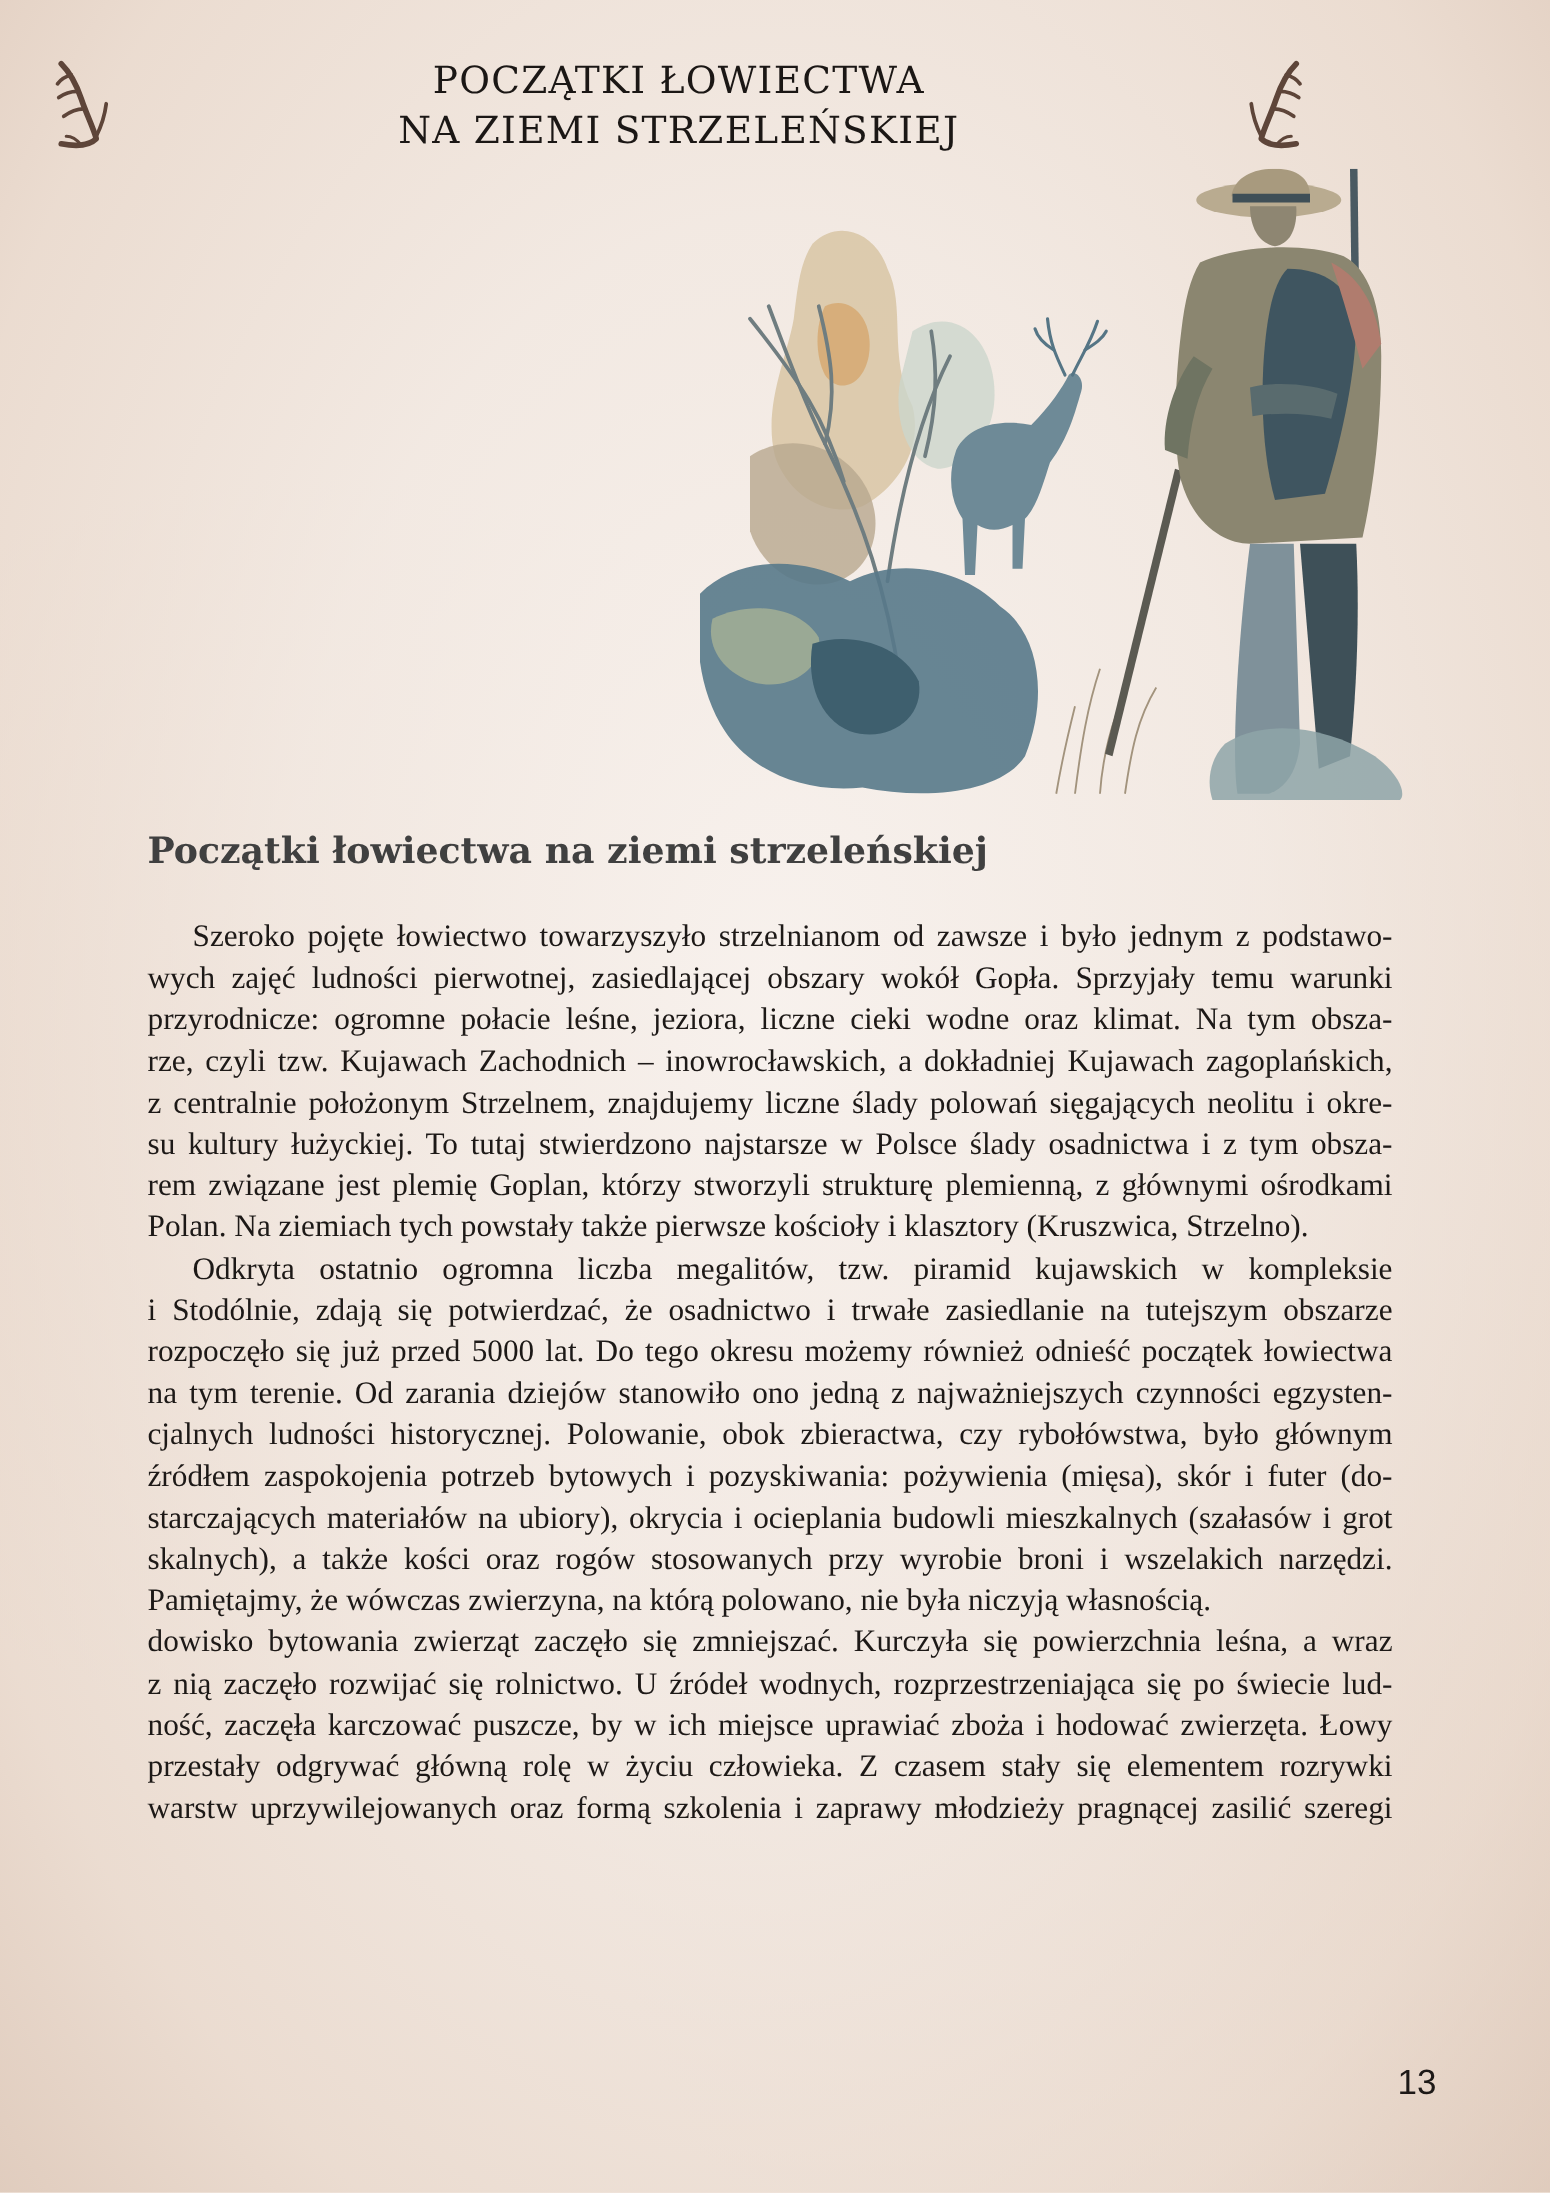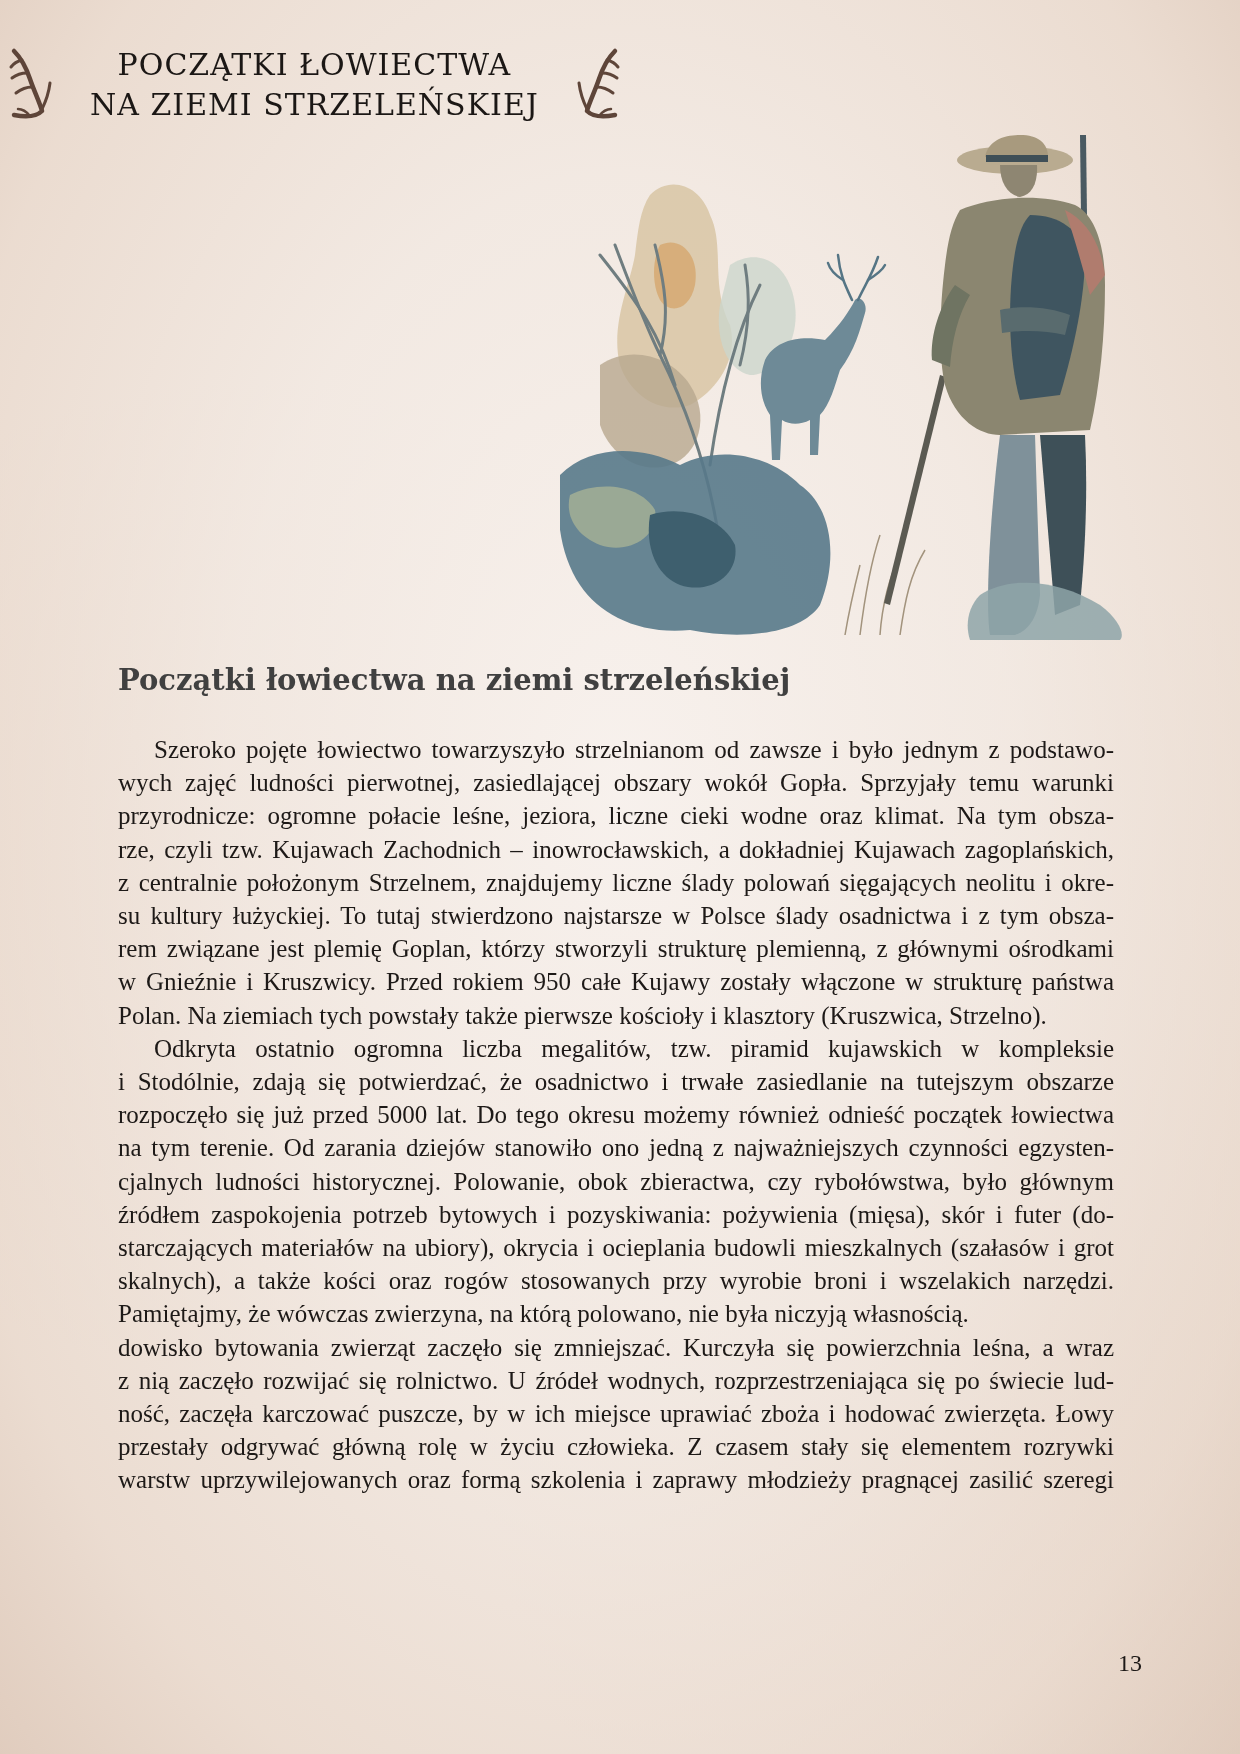--- a/index.html
+++ b/index.html
@@ -24,22 +24,23 @@
         radial-gradient(ellipse at 85% 75%, rgba(225,205,190,0.3) 0%, rgba(0,0,0,0) 40%),
         #eee2d9;
     }
     .header {
       position: absolute;
       top: 40px;
       left: 0;
       width: 1016px;
       height: 90px;
       display: flex;
-      justify-content: flex-start;
+      justify-content: space-between;
       align-items: center;
+      padding-left: 35px;
     }
     .header-title {
       text-align: center;
       font-family: "DejaVu Serif", "Liberation Serif", serif;
       font-size: 30px;
       line-height: 40px;
       letter-spacing: 1px;
       color: #1b1715;
       margin: 0 30px;
     }
@@ -86,22 +87,22 @@
       text-align-last: justify;
       white-space: nowrap;
     }
     .body-text .line.last {
       text-align-last: left;
     }
     .page-number {
       position: absolute;
       left: 1118px;
       top: 1650px;
-      font-family: Liberation Serif, serif;
-      font-size: 24px;
+      font-family: Liberation Sans, sans-serif;
+      font-size: 28px;
       color: #1d1917;
     }
   </style>
 </head>
 <body>
 
 <div class="paper"></div>
 
 <div class="header">
   <svg class="antler" viewBox="0 0 60 80">
@@ -196,21 +197,20 @@
 
 <div class="body-text">
   <p>
     <span class="line">Szeroko pojęte łowiectwo towarzyszyło strzelnianom od zawsze i było jednym z podstawo-</span>
     <span class="line" style="text-indent:0">wych zajęć ludności pierwotnej, zasiedlającej obszary wokół Gopła. Sprzyjały temu warunki</span>
     <span class="line" style="text-indent:0">przyrodnicze: ogromne połacie leśne, jeziora, liczne cieki wodne oraz klimat. Na tym obsza-</span>
     <span class="line" style="text-indent:0">rze, czyli tzw. Kujawach Zachodnich – inowrocławskich, a dokładniej Kujawach zagoplańskich,</span>
     <span class="line" style="text-indent:0">z centralnie położonym Strzelnem, znajdujemy liczne ślady polowań sięgających neolitu i okre-</span>
     <span class="line" style="text-indent:0">su kultury łużyckiej. To tutaj stwierdzono najstarsze w Polsce ślady osadnictwa i z tym obsza-</span>
     <span class="line" style="text-indent:0">rem związane jest plemię Goplan, którzy stworzyli strukturę plemienną, z głównymi ośrodkami</span>
-    <span class="line" style="text-indent:0">w Gnieźnie i Kruszwicy. Przed rokiem 950 całe Kujawy zostały włączone w strukturę państwa</span>
     <span class="line last" style="text-indent:0">Polan. Na ziemiach tych powstały także pierwsze kościoły i klasztory (Kruszwica, Strzelno).</span>
   </p>
   <p>
     <span class="line">Odkryta ostatnio ogromna liczba megalitów, tzw. piramid kujawskich w kompleksie</span>
     <span class="line" style="text-indent:0">i Stodólnie, zdają się potwierdzać, że osadnictwo i trwałe zasiedlanie na tutejszym obszarze</span>
     <span class="line" style="text-indent:0">rozpoczęło się już przed 5000 lat. Do tego okresu możemy również odnieść początek łowiectwa</span>
     <span class="line" style="text-indent:0">na tym terenie. Od zarania dziejów stanowiło ono jedną z najważniejszych czynności egzysten-</span>
     <span class="line" style="text-indent:0">cjalnych ludności historycznej. Polowanie, obok zbieractwa, czy rybołówstwa, było głównym</span>
     <span class="line" style="text-indent:0">źródłem zaspokojenia potrzeb bytowych i pozyskiwania: pożywienia (mięsa), skór i futer (do-</span>
     <span class="line" style="text-indent:0">starczających materiałów na ubiory), okrycia i ocieplania budowli mieszkalnych (szałasów i grot</span>

